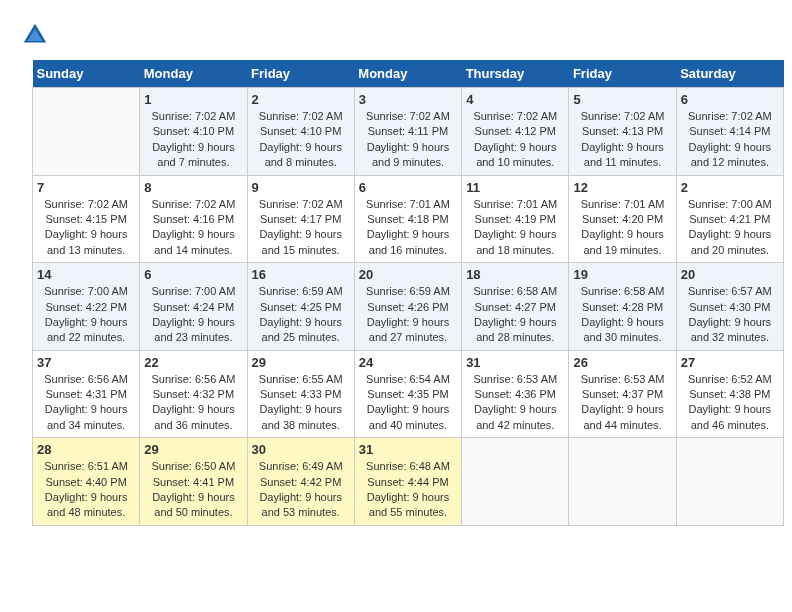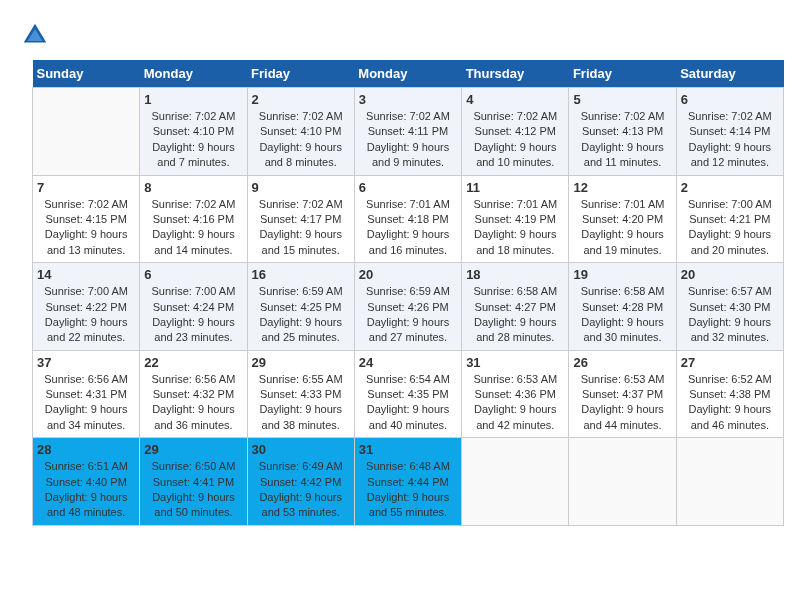--- a/index.html
+++ b/index.html
@@ -86,21 +86,21 @@
       line-height: 1.4;
       text-align: center;
     }
     .alt-row td {
       background-color: #f0f4fa;
     }
     .normal-row td {
       background-color: #fff;
     }
     .last-row td {
-      background-color: #0ea5e9;
+      background-color: #fef9c3;
     }
   </style>
 </head>
 <body>
 
 <div class="header-area">
   <div class="logo">
     <svg class="logo-icon" viewBox="0 0 40 40" xmlns="http://www.w3.org/2000/svg">
       <polygon points="20,5 35,30 5,30" fill="#1a5fa8"></polygon>
       <polygon points="20,12 30,28 10,28" fill="#4a90d9"></polygon>

